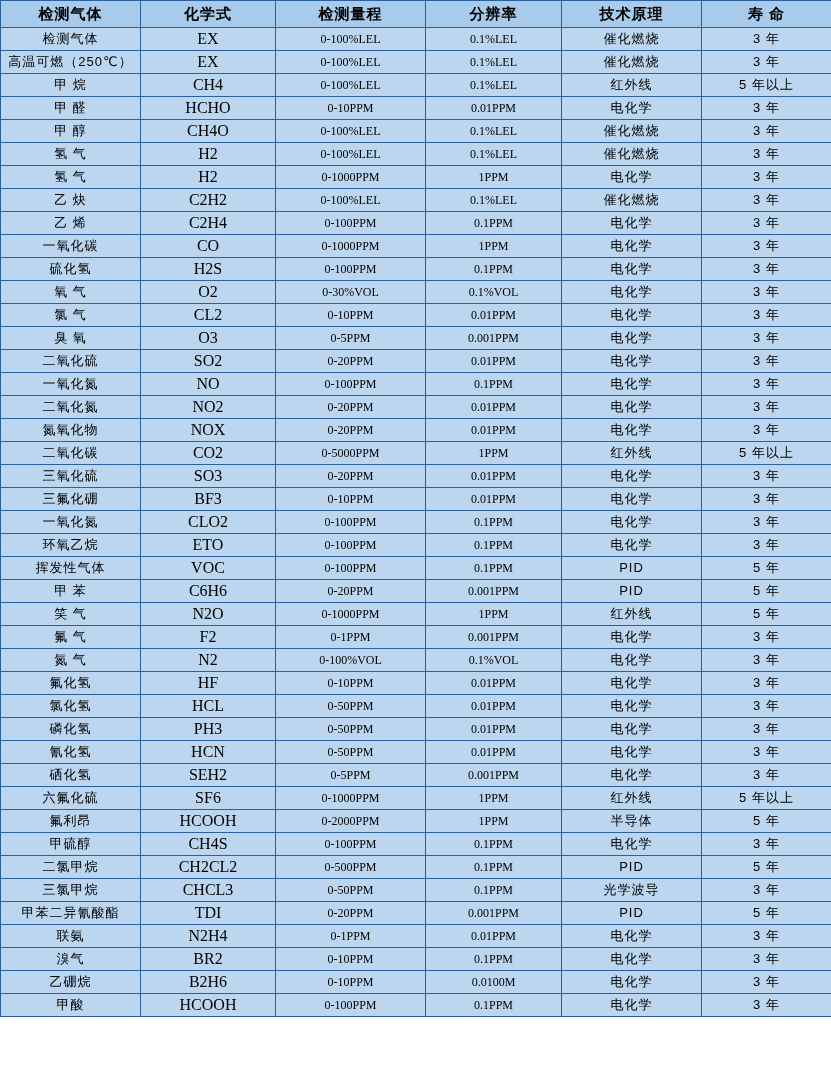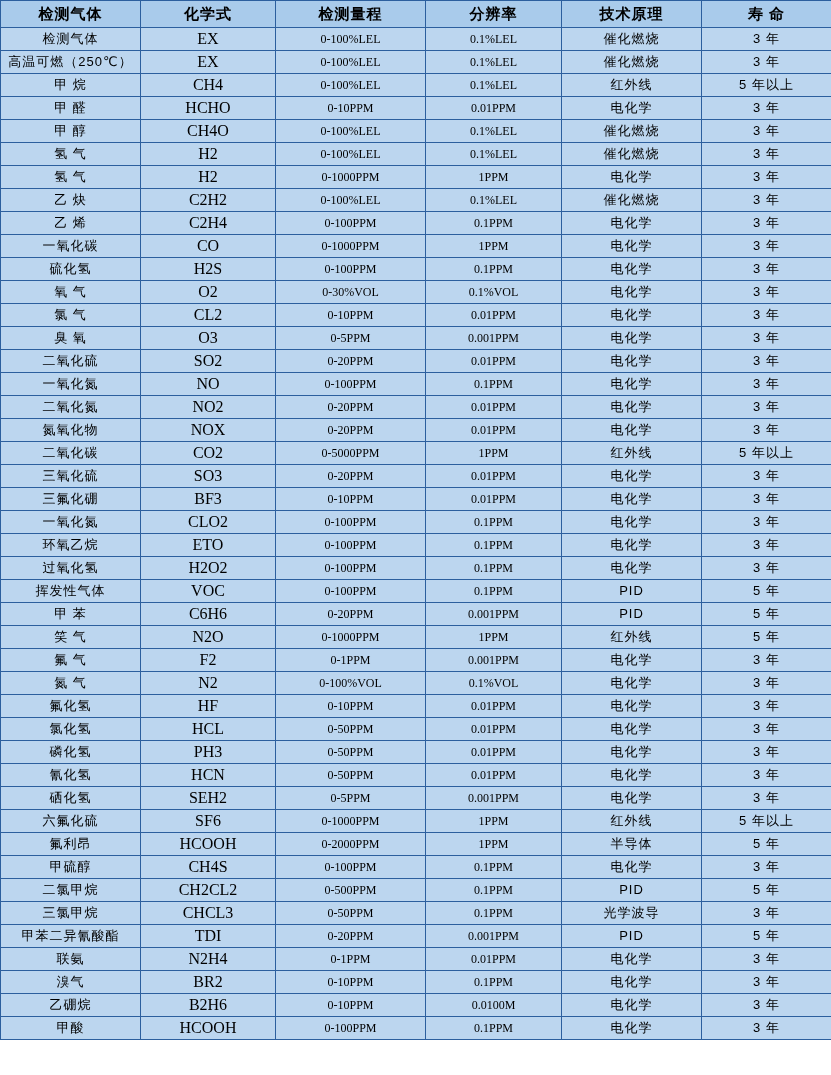--- a/index.html
+++ b/index.html
@@ -271,28 +271,20 @@
         </tr>
         <tr>
           <td class="cn">环氧乙烷</td>
           <td class="mono">ETO</td>
           <td class="small">0-100PPM</td>
           <td class="small">0.1PPM</td>
           <td class="cn">电化学</td>
           <td class="cn">3 年</td>
         </tr>
         <tr>
-          <td class="cn">过氧化氢</td>
-          <td class="mono">H2O2</td>
-          <td class="small">0-100PPM</td>
-          <td class="small">0.1PPM</td>
-          <td class="cn">电化学</td>
-          <td class="cn">3 年</td>
-        </tr>
-        <tr>
           <td class="cn">挥发性气体</td>
           <td class="mono">VOC</td>
           <td class="small">0-100PPM</td>
           <td class="small">0.1PPM</td>
           <td class="cn">PID</td>
           <td class="cn">5 年</td>
         </tr>
         <tr>
           <td class="cn">甲 苯</td>
           <td class="mono">C6H6</td>

